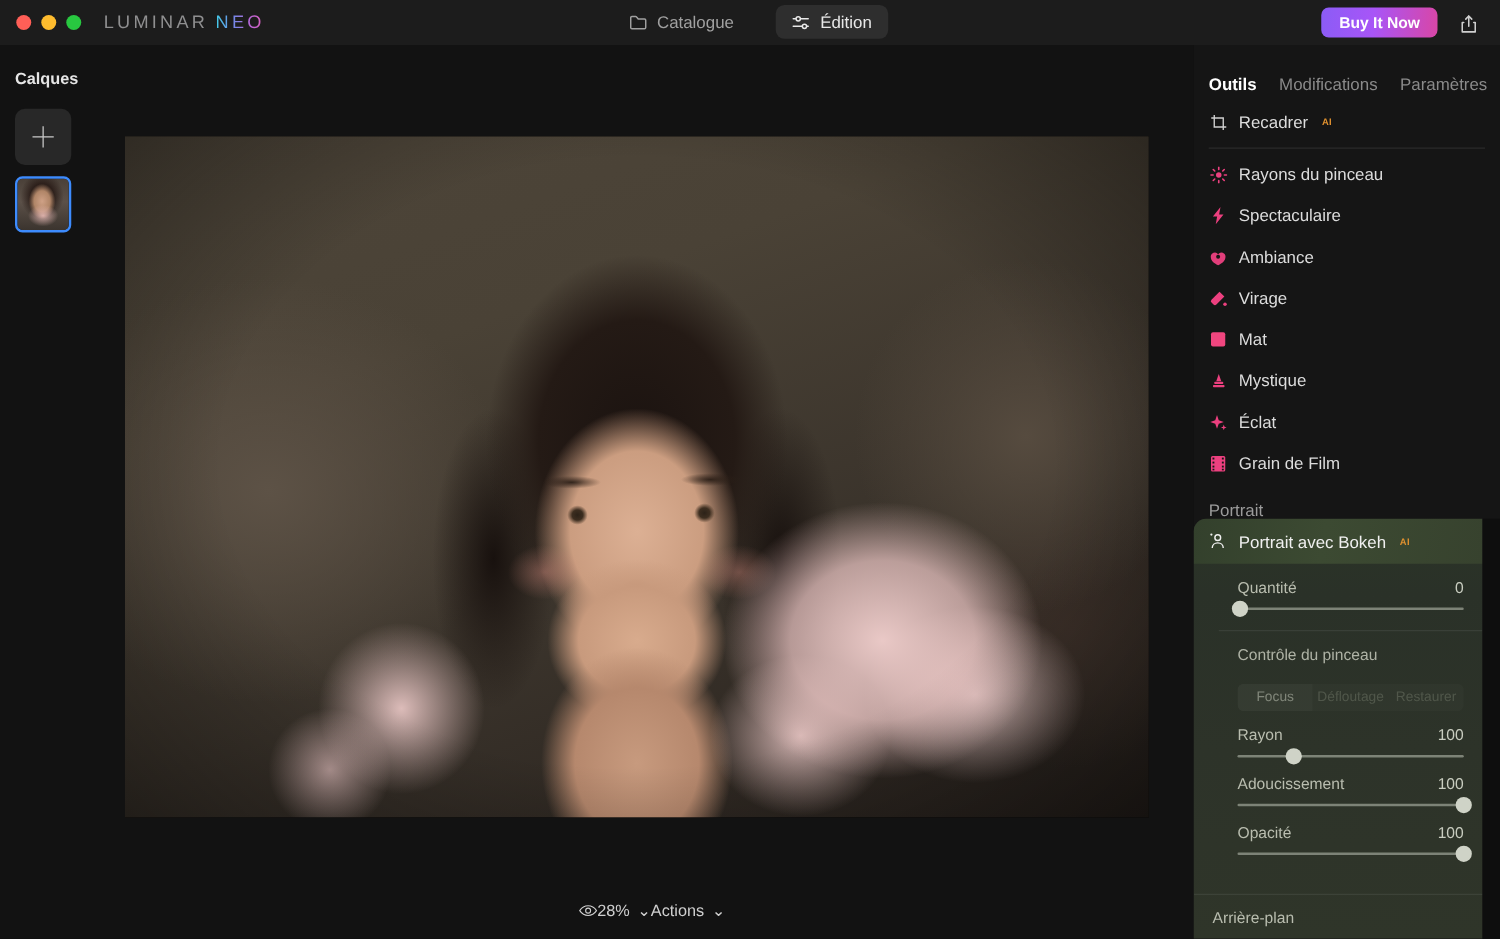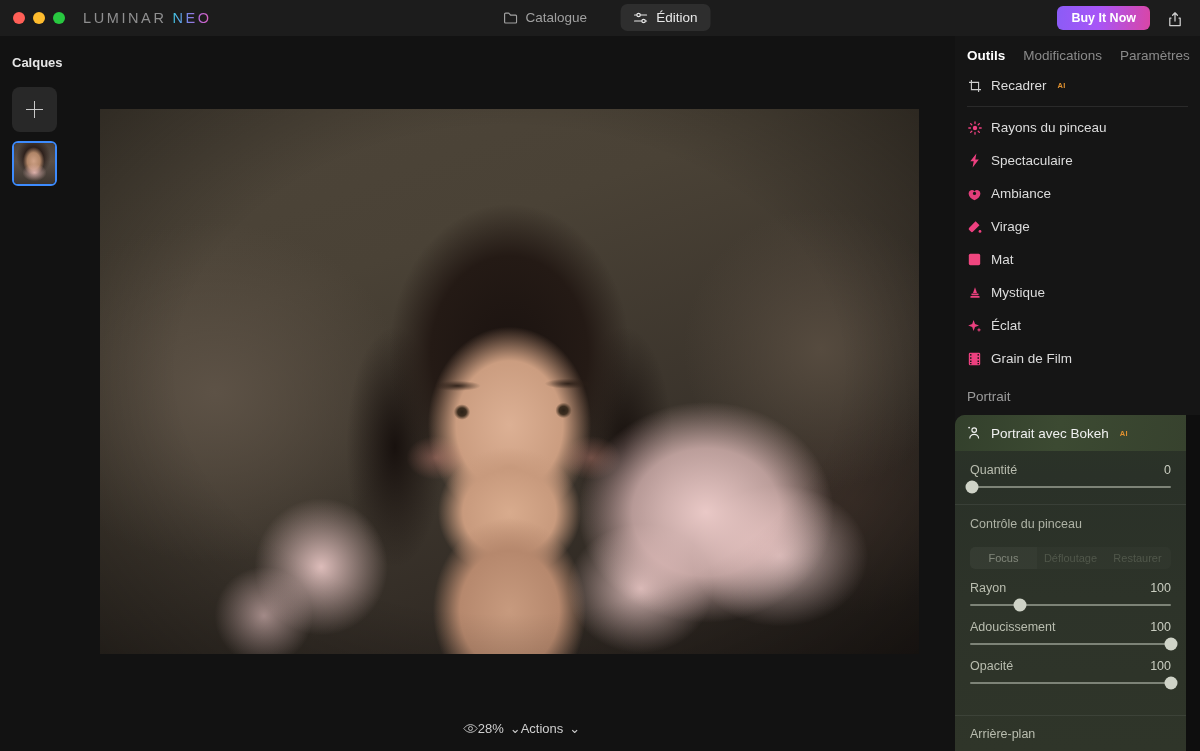--- a/index.html
+++ b/index.html
@@ -158,21 +158,21 @@
   .chev { display:inline-block; }
 
   
   .right-panel {
     position: absolute; left: 955px; top: 36px; width: 245px; height: 715px;
     background: #151515;
   }
   .rp-tabs {
     display: flex; gap: 18px; padding: 12px 0 0 12px; align-items: baseline;
   }
-  .rp-tab { font-size: 13.5px; color: #8a8a8a; cursor: pointer; }
+  .rp-tab { font-size: 13.5px; color: #8a8a8a; cursor: pointer; margin-top: 12px; }
   .rp-tab.active { color: #fff; font-weight: 700; }
 
   .tool-row {
     display: flex; align-items: center; gap: 9px;
     padding: 0 12px; height: 33px; cursor: pointer;
   }
   .tool-label { font-size: 13.5px; color: #dcdcdc; }
   .ai-badge {
     font-size: 7.5px; color: #e0912f; font-weight: 700;
     vertical-align: super; margin-left: 2px; letter-spacing: .3px;
@@ -190,21 +190,21 @@
     border-radius: 10px 0 0 0;
     overflow: hidden;
     background: linear-gradient(180deg, #2b3427 0%, #2a3128 18%, #2d3329 55%, #2f3529 100%);
   }
   .card-head {
     display: flex; align-items: center; gap: 9px;
     height: 36px; padding: 0 12px;
     background: linear-gradient(100deg, #33402c 0%, #3c4a32 45%, #37422e 100%);
   }
   .card-head .tool-label { color: #f0f0f0; }
-  .card-body { padding: 0; }
+  .card-body { padding: 0; margin-left: 20px; }
 
   .slider-block { padding: 12px 15px 2px 15px; }
   .slider-top {
     display: flex; justify-content: space-between; align-items: baseline;
     font-size: 12.5px; color: #b9bdaf; margin-bottom: 9px;
   }
   .slider-val { color: #c9cdc0; }
   .track {
     position: relative; height: 2px; background: #7d8377; border-radius: 2px;
   }

